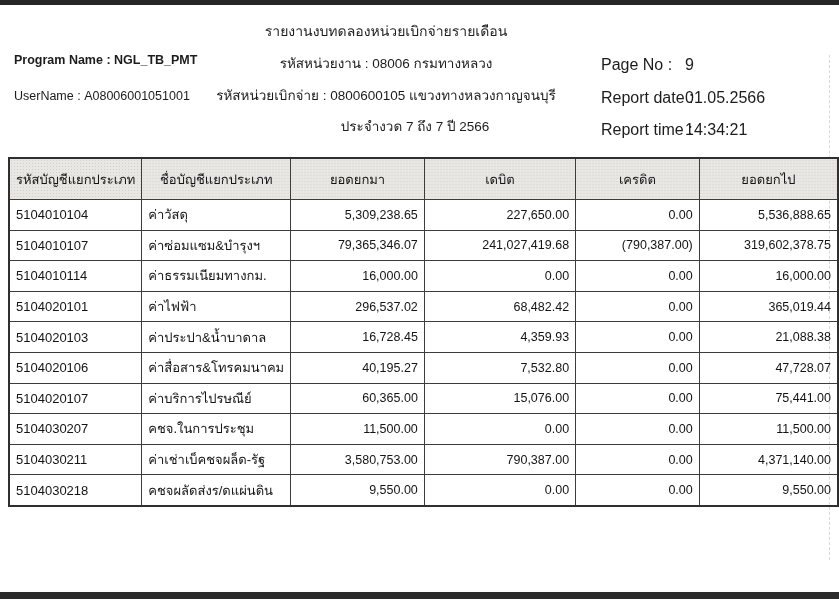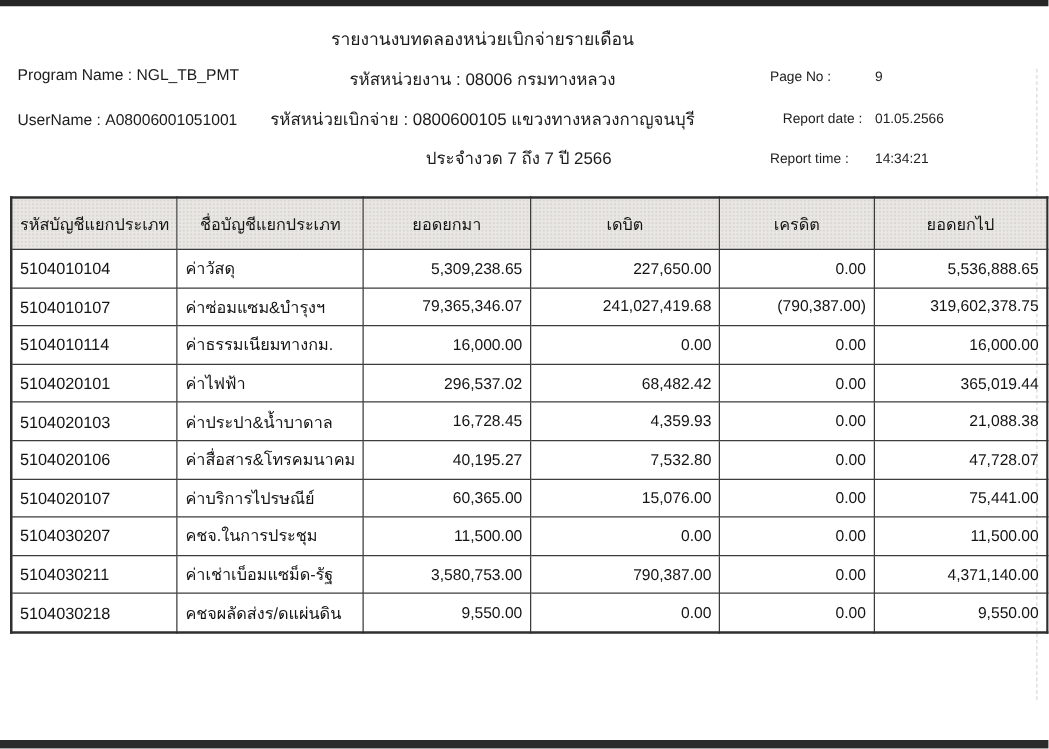--- a/index.html
+++ b/index.html
@@ -12,24 +12,24 @@
   .bar-bottom{position:absolute;left:0;top:592px;width:839px;height:7px;background:#2b2b2b;}
   .scan-line{position:absolute;left:829px;top:55px;height:505px;width:0;border-left:1px dashed #cfcfcf;opacity:.8;}
 
   .report-title{position:absolute;left:0;top:20px;width:772px;text-align:center;font-size:14px;}
   .center-line{position:absolute;left:0;width:772px;text-align:center;font-size:13.5px;}
   .cl2{top:52px;}
   .cl3{top:84px;text-align:center;}
   .cl4{top:115px;margin-left:29px;}
 
   .left-line{position:absolute;left:14px;font-size:12.5px;white-space:nowrap;}
-  .ll1{top:53px;}
+  .ll1{top:53px;font-weight:bold;}
   .ll2{top:89px;}
 
-  .right-line{position:absolute;left:616px;font-size:11px;display:flex;white-space:nowrap;}
+  .right-line{position:absolute;left:601px;font-size:16px;display:flex;white-space:nowrap;}
   .right-line .rlabel{width:84px;}
   .rl1{top:56px;}
   .rl2{top:89px;text-align:center;}
   .rl3{top:121px;}
 
   table.report{
     position:absolute;left:8px;top:157px;
     border-collapse:collapse;table-layout:fixed;
     font-size:13px;color:#141414;
     border:2px solid #2f2f2f;
@@ -163,21 +163,21 @@
         <tr>
           <td class="code">5104030207</td>
           <td class="name">คชจ.ในการประชุม</td>
           <td class="num">11,500.00</td>
           <td class="num">0.00</td>
           <td class="num">0.00</td>
           <td class="num">11,500.00</td>
         </tr>
         <tr>
           <td class="code">5104030211</td>
-          <td class="name">ค่าเช่าเบ็อมแซม็ด-รัฐ</td>
+          <td class="name">ค่าเช่าเบ็คชจผล็ด-รัฐ</td>
           <td class="num">3,580,753.00</td>
           <td class="num">790,387.00</td>
           <td class="num">0.00</td>
           <td class="num">4,371,140.00</td>
         </tr>
         <tr>
           <td class="code">5104030218</td>
           <td class="name">คชจผลัดส่งร/ดแผ่นดิน</td>
           <td class="num">9,550.00</td>
           <td class="num">0.00</td>

